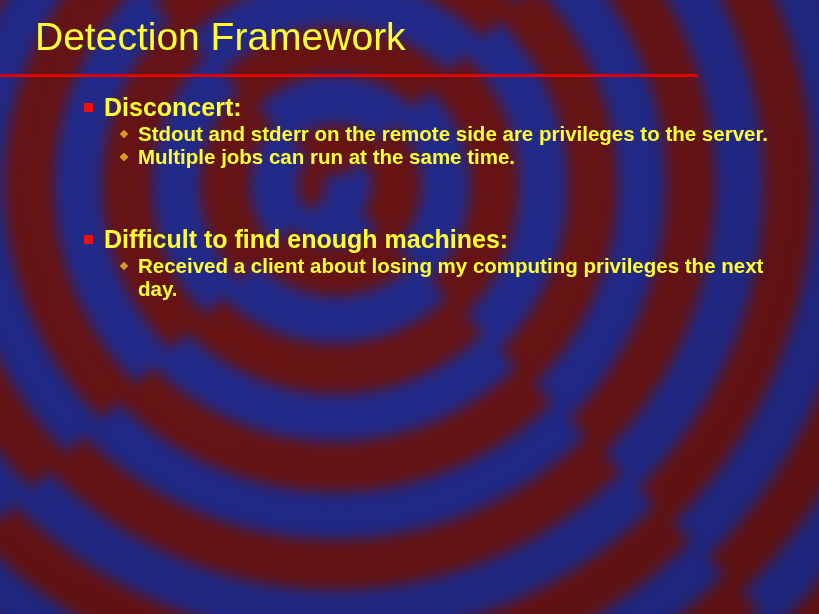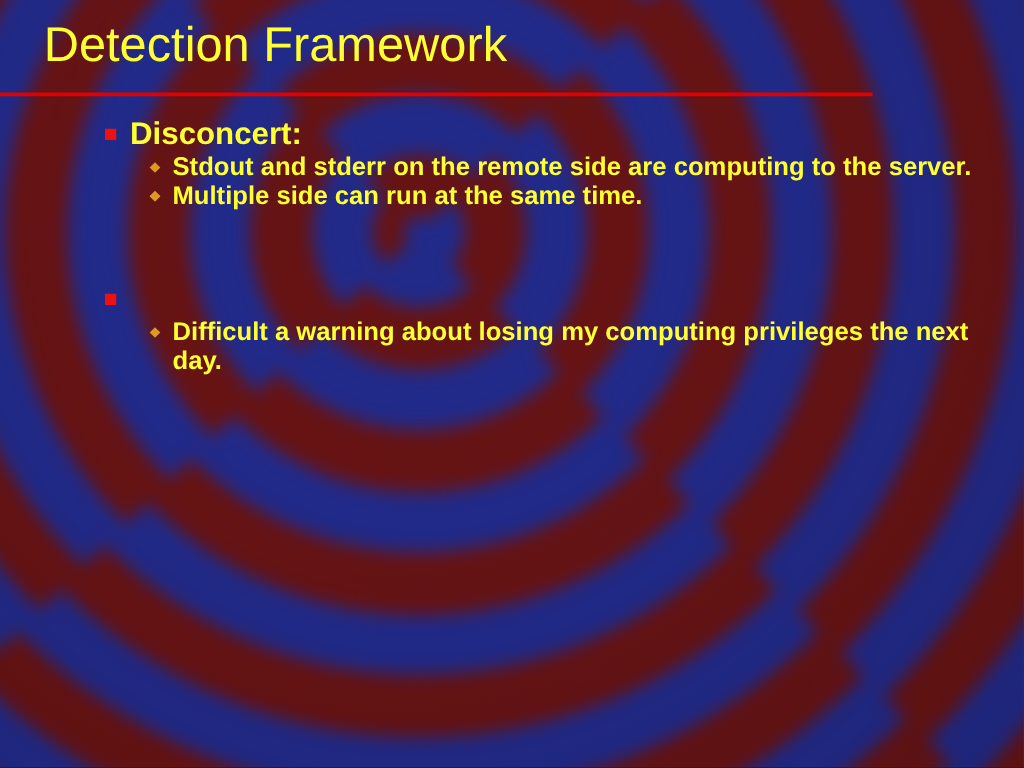--- a/index.html
+++ b/index.html
@@ -6,21 +6,21 @@
     margin: 0;
     padding: 0;
     background: #000;
   }
   #slide {
     position: relative;
     width: 819px;
     height: 614px;
     overflow: hidden;
     font-family: "Liberation Sans", sans-serif;
-    background-color: #0369a1;
+    background-color: #a21caf;
   }
 
   
   #bg {
     position: absolute;
     inset: 0;
     overflow: hidden;
     background: #26309c;
   }
   .spiral-layer {
@@ -183,37 +183,38 @@
 
   <div id="body">
 
     <div class="group">
       <div class="l1">
         <span class="sq"></span>
         <span>Disconcert:</span>
       </div>
       <div class="l2">
         <span class="dia"></span>
-        <span>Stdout and stderr on the remote side are computing to the server.</span>
-      </div>
-      <div class="l2">
-        <span class="dia"></span>
-      </div>
-      <div class="l2">
-        <span class="dia"></span>
-        <span>Multiple side can run at the same time.</span>
+        <span>Stdout and stderr on the remote side are privileges to the server.</span>
+      </div>
+      <div class="l2">
+        <span class="dia"></span>
+      </div>
+      <div class="l2">
+        <span class="dia"></span>
+        <span>Multiple jobs can run at the same time.</span>
       </div>
     </div>
 
     <div class="gap"></div>
 
     <div class="group">
       <div class="l1">
         <span class="sq"></span>
-      </div>
-      <div class="l2">
-        <span class="dia"></span>
-        <span>Difficult a warning about losing my computing privileges the next day.</span>
+        <span>Difficult to find enough machines:</span>
+      </div>
+      <div class="l2">
+        <span class="dia"></span>
+        <span>Received a client about losing my computing privileges the next day.</span>
       </div>
     </div>
 
   </div>
 </div>
 
 </body></html>

